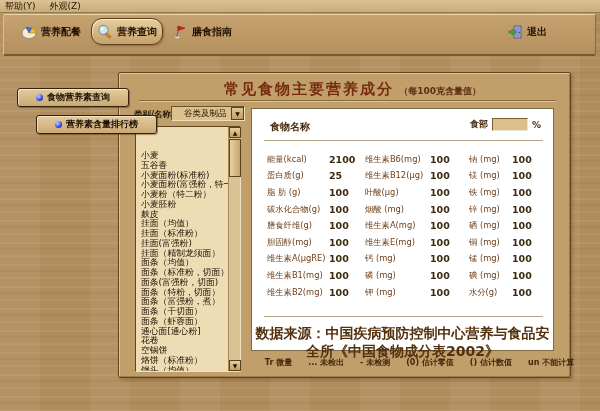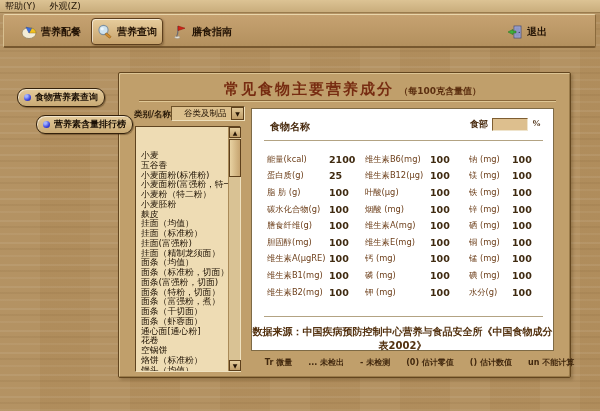--- a/index.html
+++ b/index.html
@@ -19,36 +19,36 @@
   }
 
   
   .menubar { position:absolute; left:0; top:0; width:600px; height:13px;
     background:linear-gradient(#dcc394,#c9ad7c); display:flex; align-items:center;
     gap:14px; padding-left:5px; font-size:9px; color:#241708; z-index:5;
     border-bottom:1px solid #9a7c4e; }
   .menu-item { cursor:default; }
 
   
-  .toolbar { position:absolute; left:3px; top:14px; width:593px; height:34px;
+  .toolbar { position:absolute; left:3px; top:14px; width:593px; height:42px;
     background:linear-gradient(#c6a271,#b3905e);
     border-top:1px solid #e9d6ab; border-left:1px solid #d8c090;
     border-bottom:2px solid #77582f; border-right:1px solid #8a6a3c;
     border-radius:2px; z-index:5; }
   .tool-btn { position:absolute; top:3px; height:27px; display:flex; align-items:center;
     gap:4px; padding:0 5px; font-size:10px; font-weight:bold; color:#241405; }
-  .tool-btn.raised { border:1px solid #5d3f1d; border-radius:4px;
+  .tool-btn.raised { border:1px solid #5d3f1d; border-radius:11px;
     background:linear-gradient(#e7cd9d,#c6a26c);
     box-shadow:inset 1px 1px 0 rgba(255,255,255,.55), 1px 1px 2px rgba(60,35,5,.35); }
   .ticon { width:16px; height:16px; display:block; }
 
   
   .side-btn { position:absolute; left:17px; height:19px; display:flex; align-items:center;
-    gap:4px; padding:0 6px; font-size:9px; font-weight:bold; color:#1c1106;
-    background:linear-gradient(#e4cb9c,#c9aa74); border:1px solid #33210c; border-radius:9px;
+    gap:4px; padding:0 18px; font-size:9px; font-weight:bold; color:#1c1106;
+    background:linear-gradient(#e4cb9c,#c9aa74); border:1px solid #33210c; border-radius:3px;
     box-shadow:inset 1px 1px 0 rgba(255,255,255,.5), 1px 1px 1px rgba(50,30,5,.4); z-index:5; }
   .bullet { width:7px; height:7px; border-radius:50%; flex:0 0 auto;
     background:radial-gradient(circle at 32% 28%, #9fb0ff 0 18%, #3c46e0 60%, #1a1a90 100%); }
 
   
   .big-panel { position:absolute; left:118px; top:72px; width:453px; height:306px;
     background:#c09f6b; border:1px solid #63461f; border-radius:2px;
     box-shadow:inset 1px 1px 0 #dcc494, inset -1px -1px 0 #9a7b4a, 2px 2px 3px rgba(60,38,8,.25);
     z-index:4; }
 
@@ -83,39 +83,39 @@
     background:linear-gradient(#e6cf9f,#c2a06a); border:1px solid #5d401c;
     display:flex; align-items:center; justify-content:center; font-size:6px; color:#241405; }
   .sb-up { top:0; } .sb-down { bottom:0; }
   .sb-thumb { position:absolute; left:0; top:12px; width:12px; height:38px;
     background:linear-gradient(90deg,#e8d2a2,#c6a470); border:1px solid #5d401c; }
 
   
   .white-panel { position:absolute; left:132px; top:35px; width:303px; height:243px;
     background:#ffffff; border:1px solid #7e6a45; }
   .wp-foodname { position:absolute; left:18px; top:11px; font-size:10px; font-weight:bold; color:#4a2c10; }
-  .wp-edible-wrap { position:absolute; right:12px; top:9px; display:flex; align-items:flex-start; gap:4px;font-family:Liberation Serif, serif; }
+  .wp-edible-wrap { position:absolute; right:12px; top:9px; display:flex; align-items:center; gap:4px; }
   .wp-edible-label { font-size:9px; font-weight:bold; color:#4a2c10; }
   .edible-input { width:36px; height:13px; background:#ddbf8e;
     border-top:1px solid #7e5e32; border-left:1px solid #7e5e32;
     border-bottom:1px solid #efe4cc; border-right:1px solid #efe4cc;
     font-size:9px; color:#241405; padding:0 2px; font-family:inherit; }
   .wp-edible-unit { font-size:9px; font-weight:bold; color:#4a2c10; }
   .wp-rule { position:absolute; left:12px; width:279px; height:1px; background:#b3a383; }
   .rule-top { top:31px; } .rule-bottom { top:207px; }
 
   .ncol { position:absolute; top:42px; }
   .ncol-1 { left:15px; } .ncol-2 { left:113px; } .ncol-3 { left:217px; }
   .nrow { height:16.6px; display:flex; align-items:center; }
   .nlabel { font-size:8.3px; color:#6e401c; white-space:nowrap; }
   .nvalue { font-size:9.5px; font-weight:bold; color:#3f2a10; white-space:nowrap; }
   .ncol-1 .nlabel { width:62px; } .ncol-2 .nlabel { width:65px; } .ncol-3 .nlabel { width:43px; }
 
   .wp-source { position:absolute; left:0; top:216px; width:100%; text-align:center;
-    font-size:10px; font-weight:bold; color:#53310f; }
+    font-size:14px; font-weight:bold; color:#53310f; }
 
   
   .legend { position:absolute; left:148px; top:284px; width:305px; display:flex;
     justify-content:center; gap:16px; font-size:8px; font-weight:bold; color:#41280e; white-space:nowrap; }
 
   svg { display:block; }
 </style>
 </head>
 <body>
 

